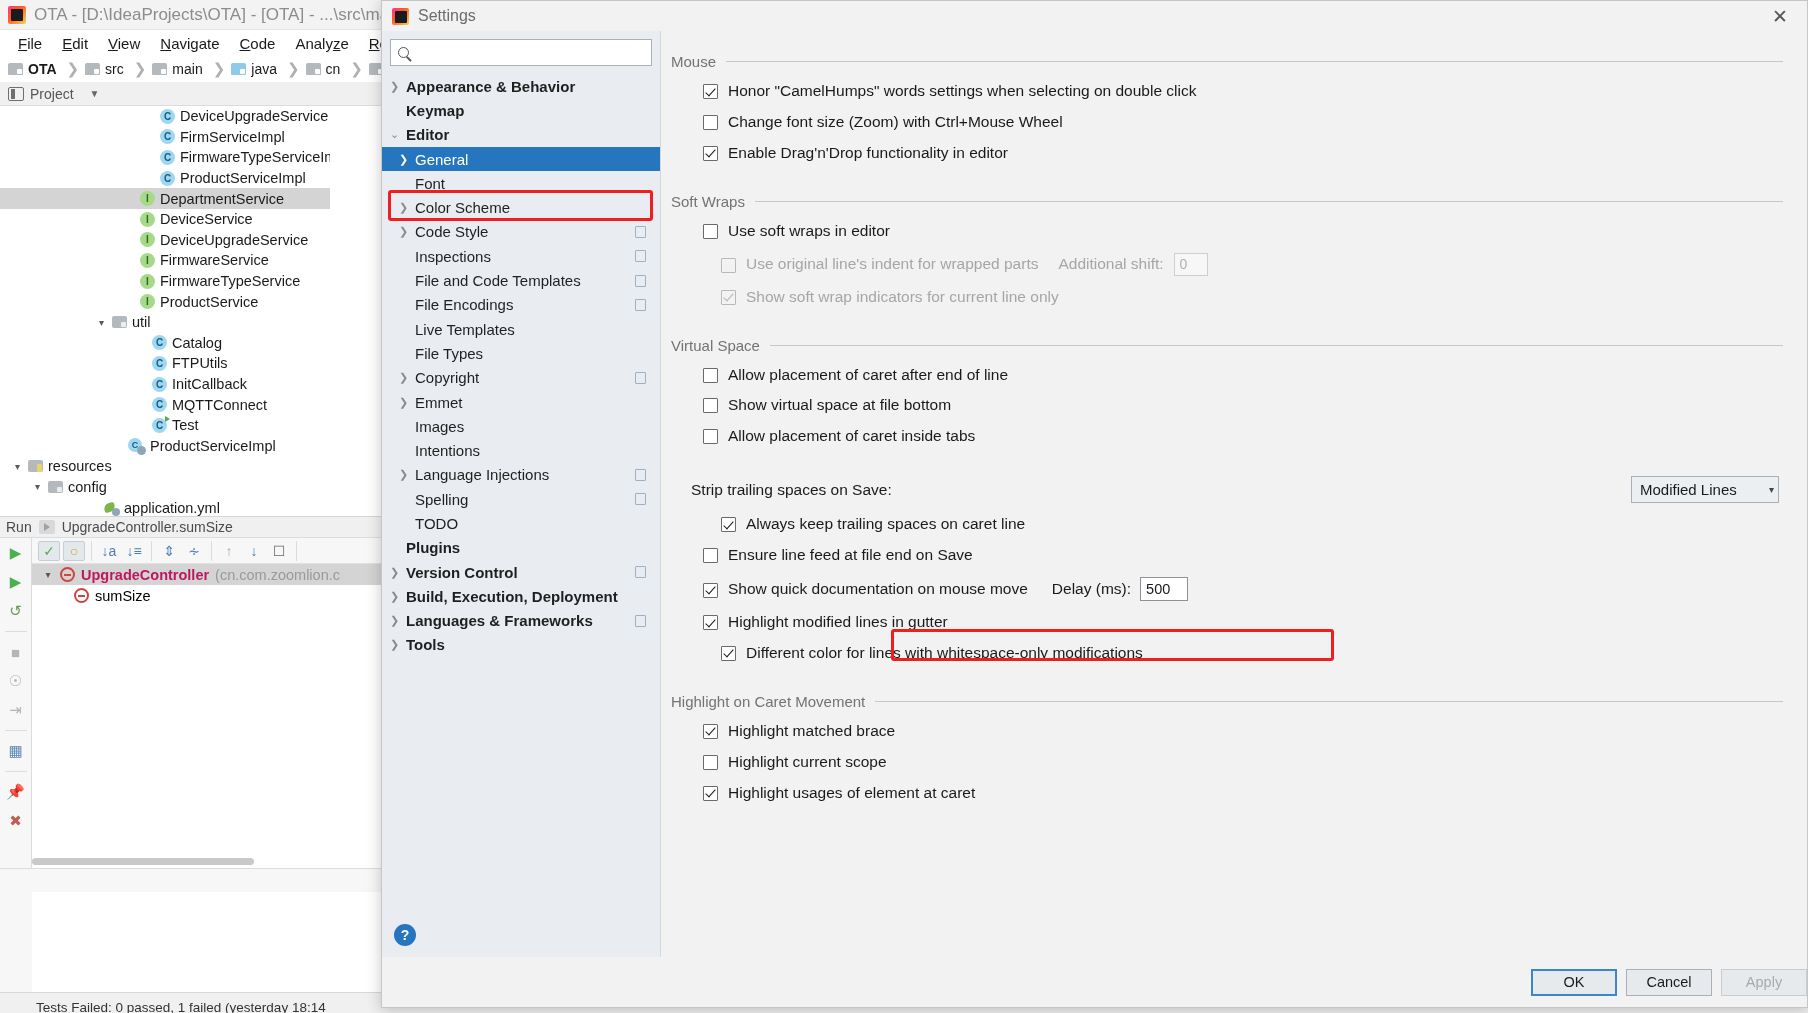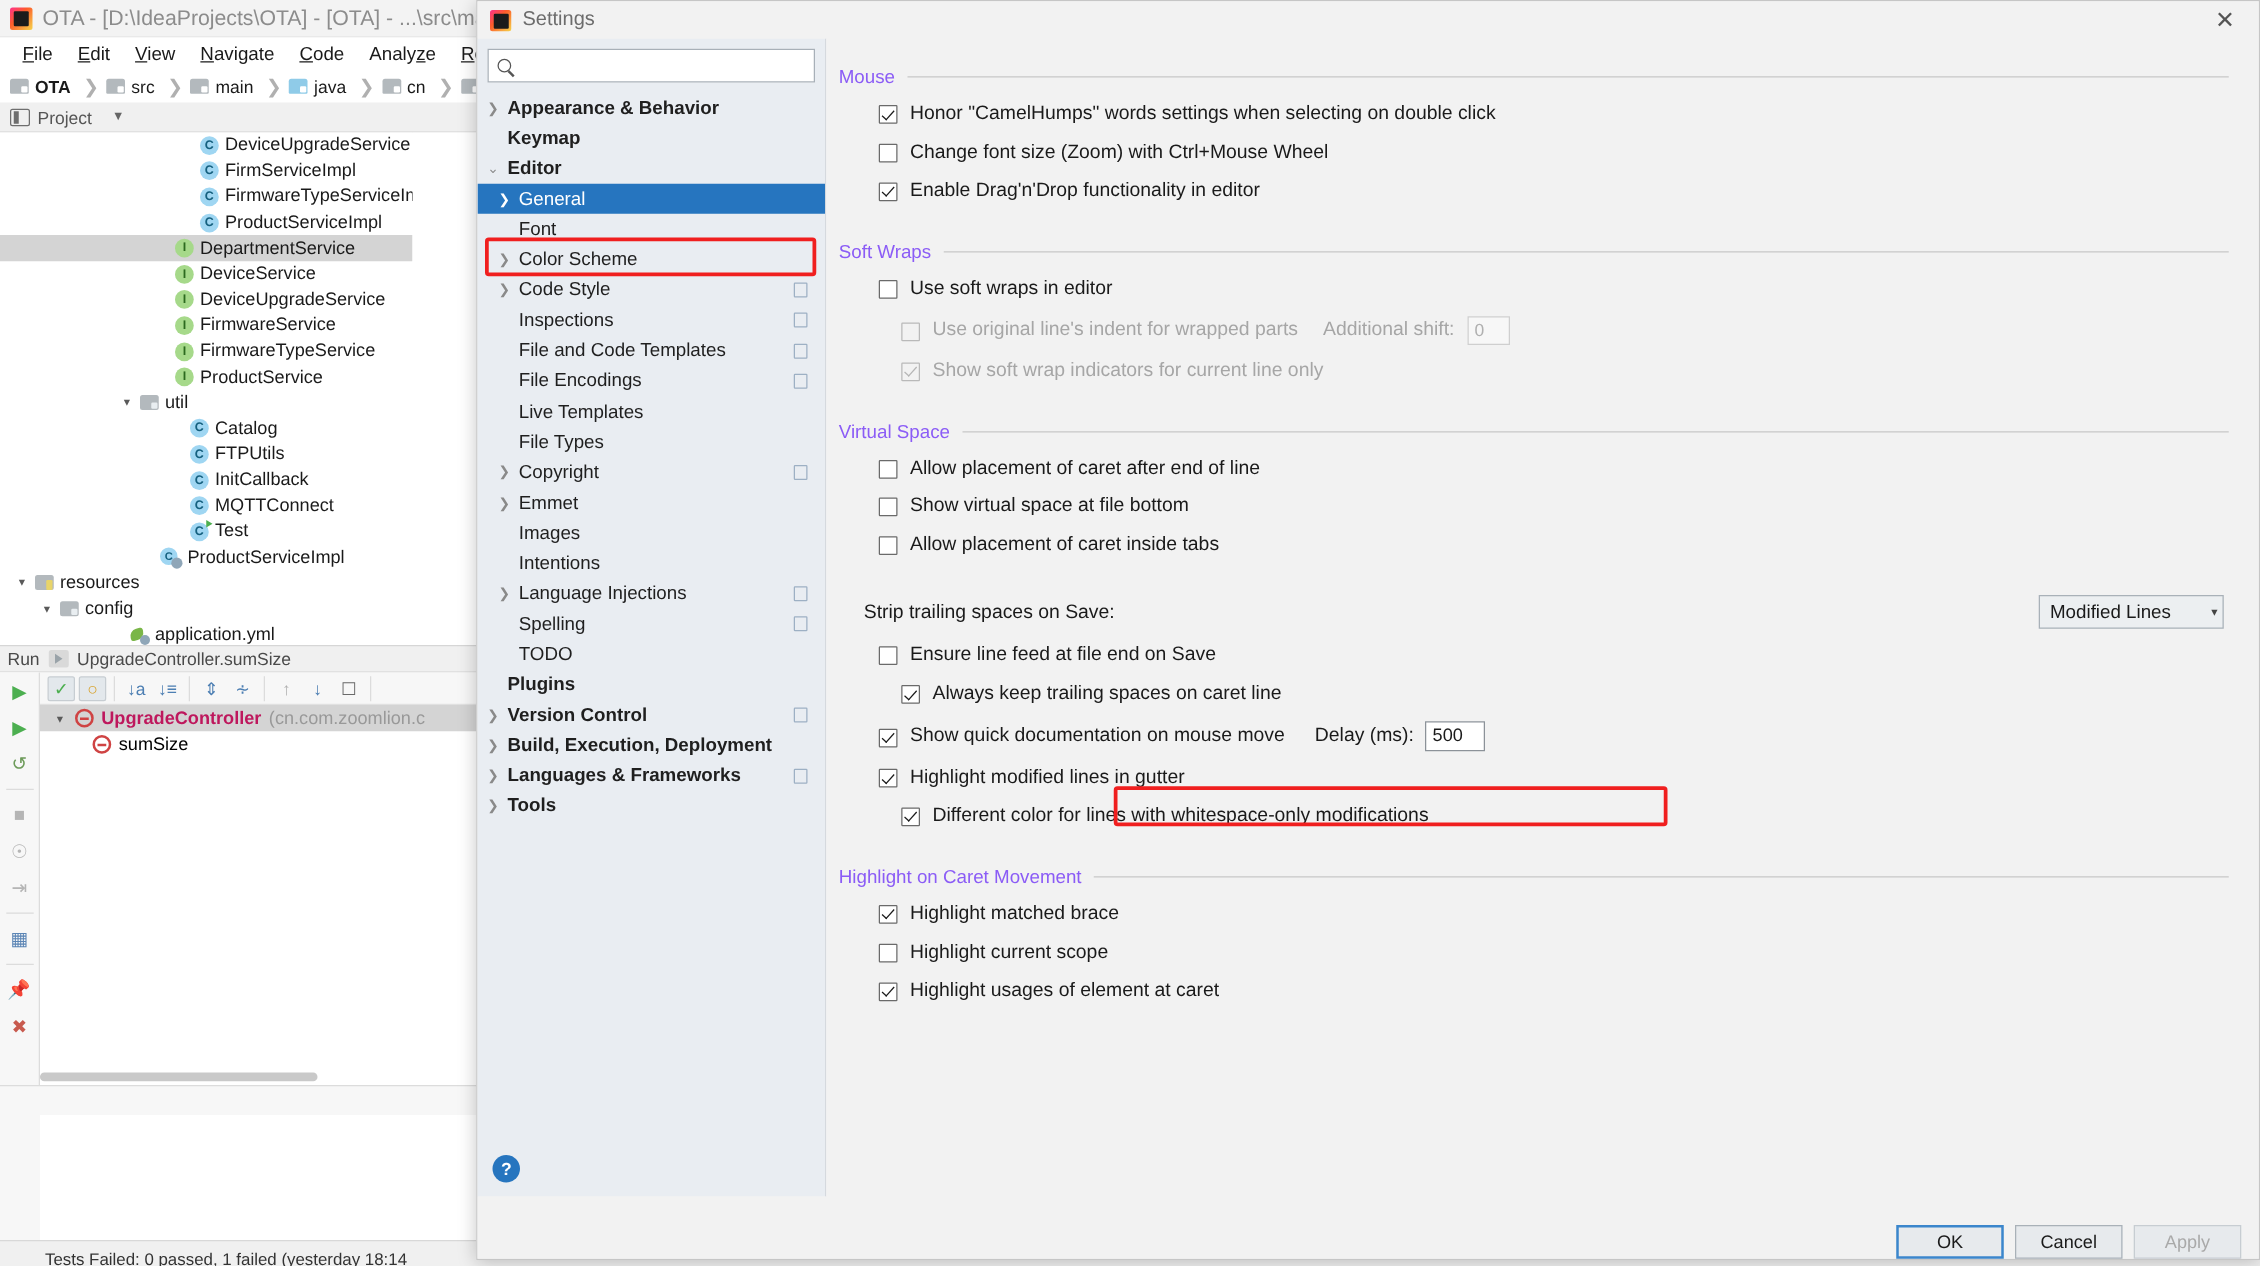--- a/index.html
+++ b/index.html
@@ -324,21 +324,21 @@
   
   .dlg-right {
     flex: 1; background: #f2f2f2; padding: 0 22px 0 10px;
     position: relative; overflow: hidden;
   }
   .bc { font-size: 16px; font-weight: bold; color: #1a1a1a; margin: 38px 0 0 4px; }
   .bc .sepc { color: #1a1a1a; font-weight: bold; }
 
   .sect { margin-top: 22px; }
   .sect-head { display: flex; align-items: center; gap: 10px; }
-  .sect-title { font-size: 15px; color: #8b5cf6; white-space: nowrap; }
+  .sect-title { font-size: 15px; color: #737373; white-space: nowrap; }
   .sect-line { flex: 1; height: 1px; background: #c8c8c8; margin-right: 2px; }
 
   .opt {
     display: flex; align-items: flex-start; gap: 10px; margin-top: 12px;
     font-size: 15.5px; color: #1a1a1a; padding-left: 32px; position: relative;
   }
   .opt.sub { padding-left: 50px; }
   .cb {
     width: 15px; height: 15px; border: 1.4px solid #6a6a6a; background: #fff;
     flex: none; margin-top: 2px; position: relative; border-radius: 1px;
@@ -380,22 +380,22 @@
     border: 3px solid #f01f1f; border-radius: 3px; pointer-events: none; z-index: 6;
   }
 
   .delay-wrap { display: flex; align-items: center; gap: 9px; margin-left: 14px; }
   .delay-input {
     width: 48px; height: 24px; background: #fff; border: 1px solid #8c9299;
     font-size: 14.5px; padding: 0 5px; color: #1a1a1a; font-family:"Liberation Sans",sans-serif;
   }
 
   .dlg-footer {
-    height: 50px; flex: none; display: flex; align-items: flex-end;
-    justify-content: flex-end; gap: 9px; padding-right: 14px; background: #f2f2f2;
+    height: 50px; flex: none; display: flex; align-items: center;
+    justify-content: flex-end; gap: 9px; background: #f2f2f2;
   }
   .btn {
     min-width: 86px; height: 27px; background: #e7eaed; border: 1px solid #a9b1b8;
     font-size: 14.5px; color: #1a1a1a; display: flex; align-items: center;
     justify-content: center; padding: 0 12px;
   }
   .btn.default { border: 2px solid #3b86cc; background: #e7eaed; }
   .btn.disabled { color: #a9a9a9; border-color: #c7cdd2; }
 </style>
 </head>
@@ -827,27 +827,27 @@
 
           <div class="strip-row">
             <span class="strip-label">Strip trailing spaces on Save:</span>
             <span class="strip-spacer"></span>
             <div class="combo">
               <span class="ctext">Modified Lines</span>
               <span class="carrow">▾</span>
             </div>
           </div>
 
-          <div class="opt">
-            <span class="cb"></span>
-            <span class="opt-label">Ensure line feed at file end on Save</span>
-          </div>
           <div class="opt sub">
             <span class="cb checked"></span>
             <span class="opt-label">Always keep trailing spaces on caret line</span>
+          </div>
+          <div class="opt">
+            <span class="cb"></span>
+            <span class="opt-label">Ensure line feed at file end on Save</span>
           </div>
 
           <div class="opt row-inline">
             <span class="cb checked"></span>
             <span class="opt-label">Show quick documentation on mouse move</span>
             <span class="delay-wrap">
               <span class="opt-label">Delay (ms):</span>
               <input class="delay-input" type="text" value="500" style="">
             </span>
           </div>

